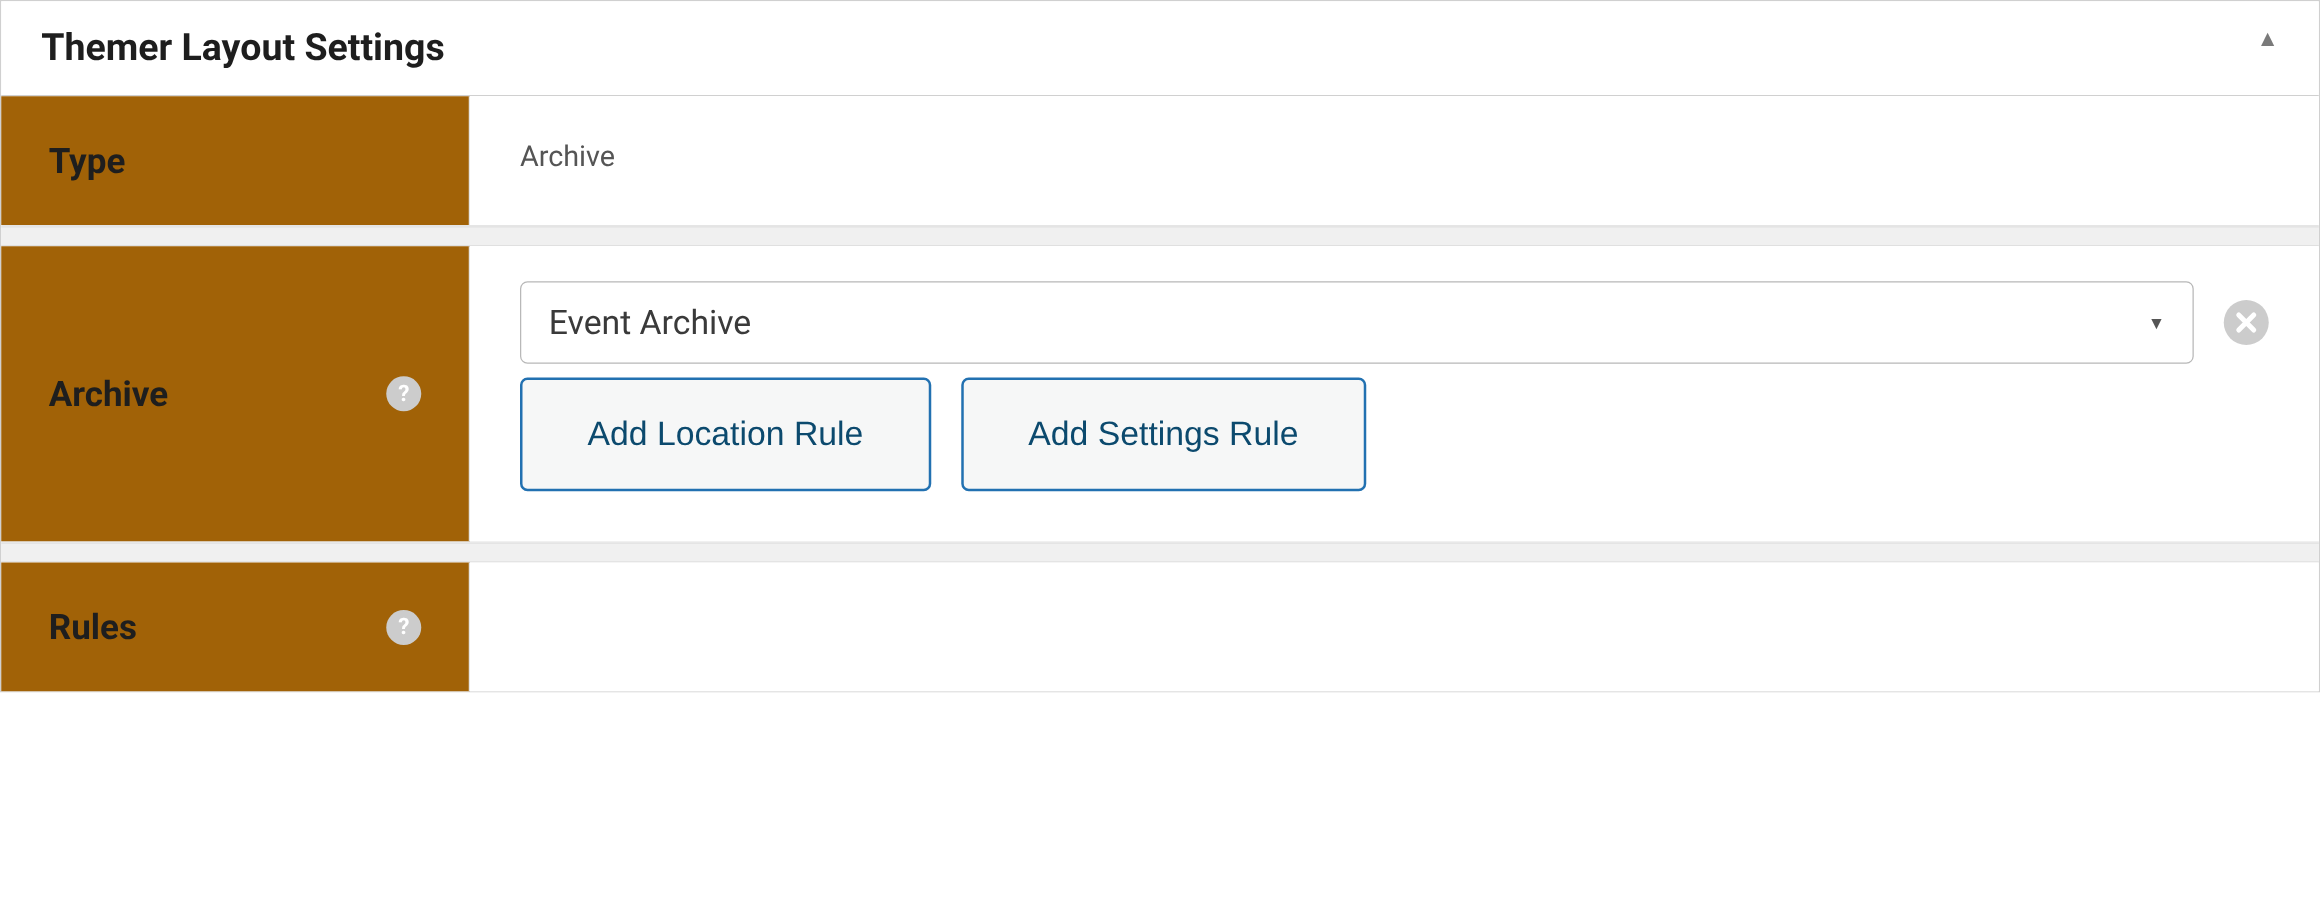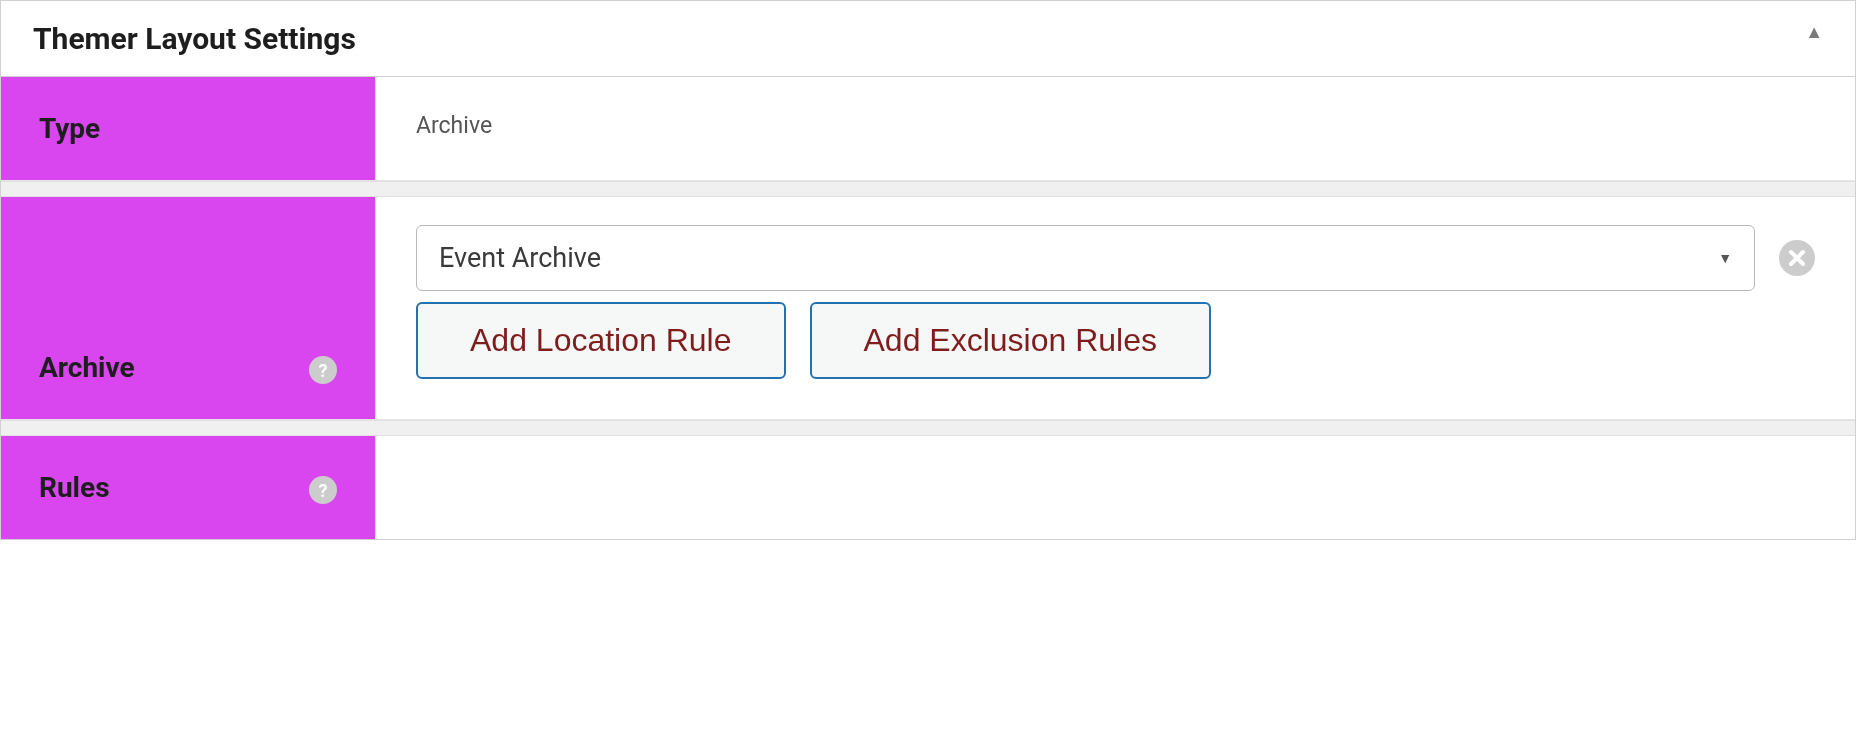--- a/index.html
+++ b/index.html
@@ -36,26 +36,26 @@
       display: flex;
       border-bottom: 1px solid #e5e5e5;
       background: #ffffff;
     }
     .settings-row:last-child {
       border-bottom: none;
     }
     .row-label {
       width: 375px;
       min-width: 375px;
-      background: #d946ef;
+      background: #a16207;
       padding: 35px 38px;
       border-right: 1px solid #e5e5e5;
       display: flex;
       justify-content: space-between;
-      align-items: flex-end;
+      align-items: center;
     }
     .row-label-text {
       font-size: 28px;
       font-weight: 700;
       color: #1e1e1e;
     }
     .help-icon {
       width: 28px;
       height: 28px;
       border-radius: 50%;
@@ -119,23 +119,23 @@
       cursor: pointer;
       flex-shrink: 0;
     }
     .button-row {
       display: flex;
       gap: 24px;
     }
     .btn {
       border: 2px solid #2271b1;
       background: #f6f7f7;
-      color: #7f1d1d;
-      font-size: 32px;
-      padding: 18px 52px;
+      color: #0c4a6e;
+      font-size: 27px;
+      padding: 28px 52px;
       border-radius: 6px;
       cursor: pointer;
       font-weight: 400;
     }
     .location-content {
       padding-top: 28px;
       padding-bottom: 40px;
     }
     .rules-content {
       padding-top: 30px;
@@ -175,21 +175,21 @@
         </div>
         <div class="remove-icon">
           <svg width="20" height="20" viewBox="0 0 20 20">
             <line x1="4" y1="4" x2="16" y2="16" stroke="#ffffff" stroke-width="4" stroke-linecap="round"></line>
             <line x1="16" y1="4" x2="4" y2="16" stroke="#ffffff" stroke-width="4" stroke-linecap="round"></line>
           </svg>
         </div>
       </div>
       <div class="button-row">
         <button class="btn">Add Location Rule</button>
-        <button class="btn">Add Exclusion Rules</button>
+        <button class="btn">Add Settings Rule</button>
       </div>
     </div>
   </div>
 
   <div class="gap-row"></div>
 
   <div class="settings-row">
     <div class="row-label">
       <div class="row-label-text">Rules</div>
       <div class="help-icon">?</div>

